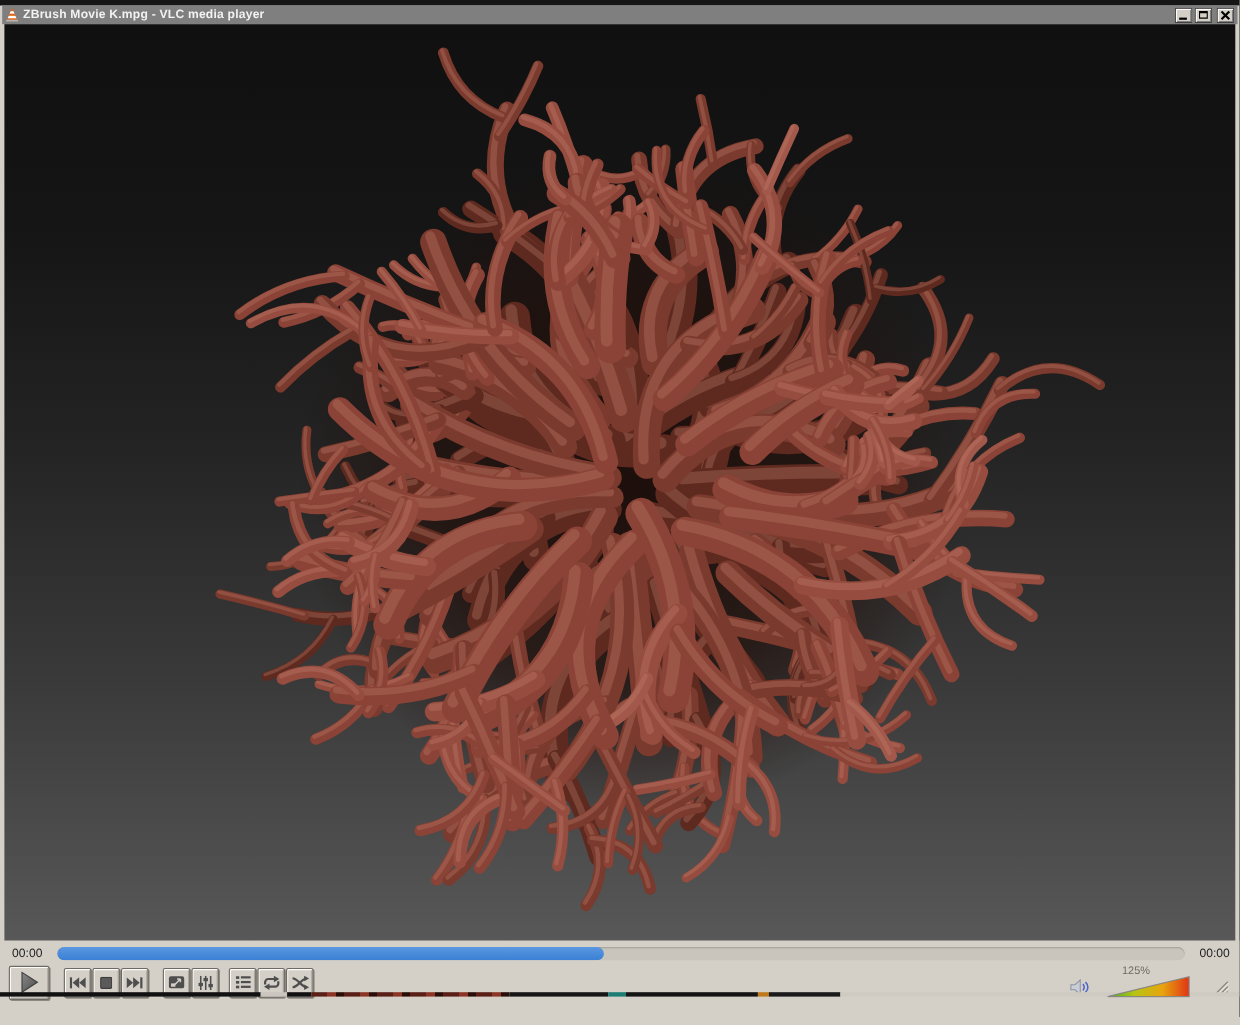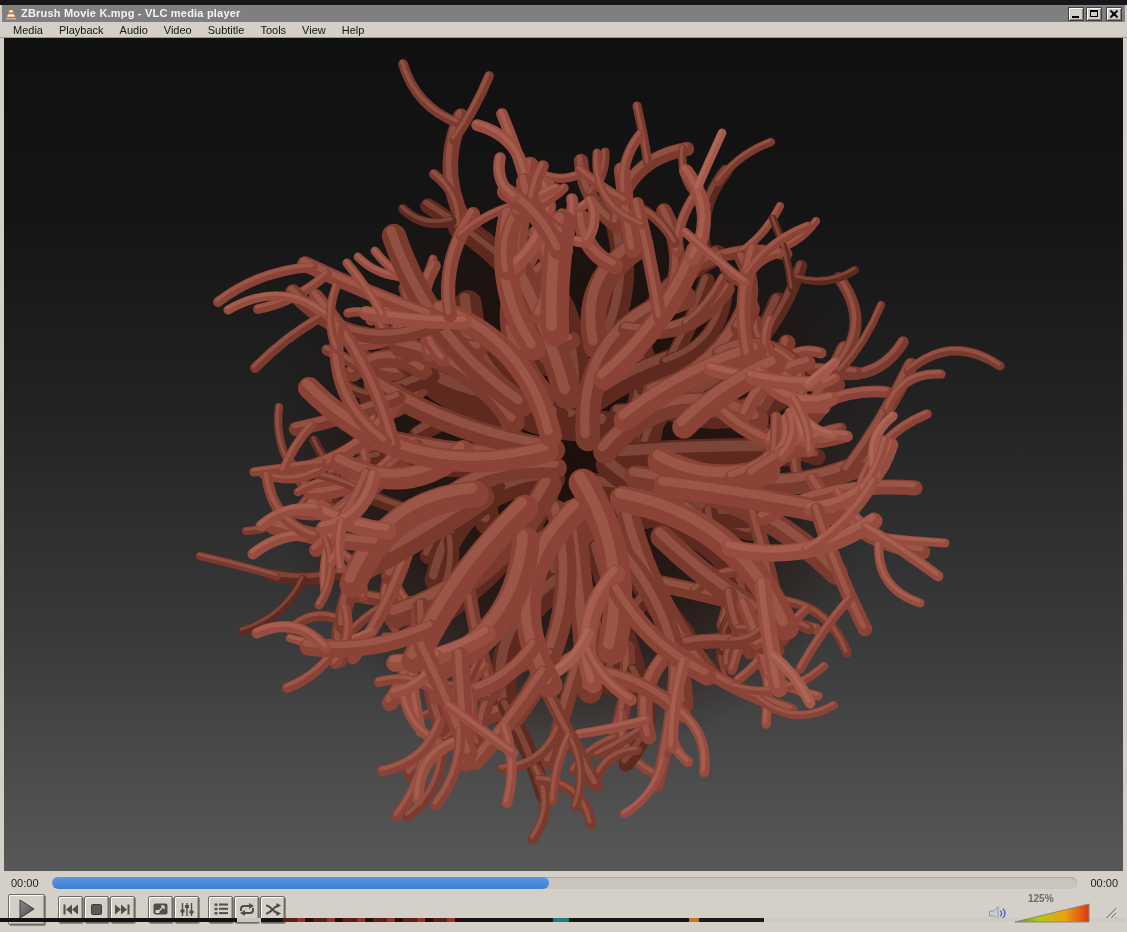--- a/index.html
+++ b/index.html
@@ -76,21 +76,21 @@
     width:25px; height:27px; background:#d4d0c8; display:flex; align-items:center; justify-content:center;
     border:1px solid #6e6a64; border-radius:2px;
     box-shadow: inset 1px 1px 0 #fbfaf7, inset -1px -1px 0 #a5a199, 1px 1px 0 #8d8981;
     cursor:default;
   }
   .btn-play { width:37px; height:31px; margin-right:13px; }
   .grp { display:flex; gap:1px; }
   .gap-a { width:13px; } .gap-b { width:9px; }
   .spacer { flex:1; }
 
-  .volume { display:flex; align-items:flex-end; gap:5px; padding-bottom:3px;font-weight:bold; }
+  .volume { display:flex; align-items:flex-end; gap:13px; padding-bottom:3px; }
   .vol-wrap { position:relative; width:76px; height:30px; }
   .vol-label { position:absolute; left:14px; top:0; font-size:10px; color:#6e6a64; }
   .vol-svg { position:absolute; left:0; bottom:0; }
   .speaker { padding-bottom:1px; }
   .grip { margin-left:6px; padding-bottom:2px; }
 
   
   .bg-sliver { height:4px; display:flex; }
   .bg-sliver > div { height:100%; }
 </style>
@@ -121,30 +121,20 @@
         </div>
       <div class="wbtn">
           <div class="glyph-max"></div>
         </div>
       <div class="wbtn close-btn">
           <div class="glyph-close"></div>
         </div>
     </div>
   </div>
 
-  <div class="menubar">
-    <div class="menu-item">Media</div>
-    <div class="menu-item">Playback</div>
-    <div class="menu-item">Audio</div>
-    <div class="menu-item">Video</div>
-    <div class="menu-item">Subtitle</div>
-    <div class="menu-item">Tools</div>
-    <div class="menu-item">View</div>
-    <div class="menu-item">Help</div>
-  </div>
 
   <div class="video-area">
     <svg viewBox="0 0 1119 833" preserveAspectRatio="none" id="coral-svg">
       <defs>
         <radialGradient id="coreg">
           <stop offset="0" stop-color="#1c0c08" stop-opacity="0.9"></stop>
           <stop offset="0.6" stop-color="#200e09" stop-opacity="0.65"></stop>
           <stop offset="1" stop-color="#200e09" stop-opacity="0"></stop>
         </radialGradient>
       </defs>

